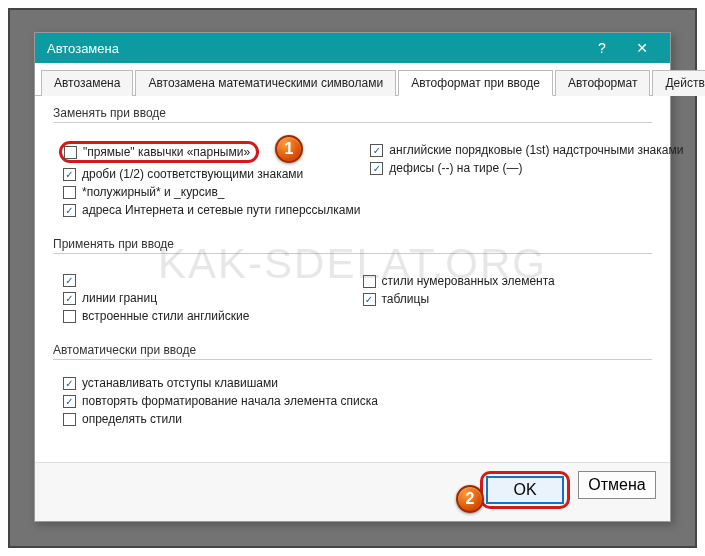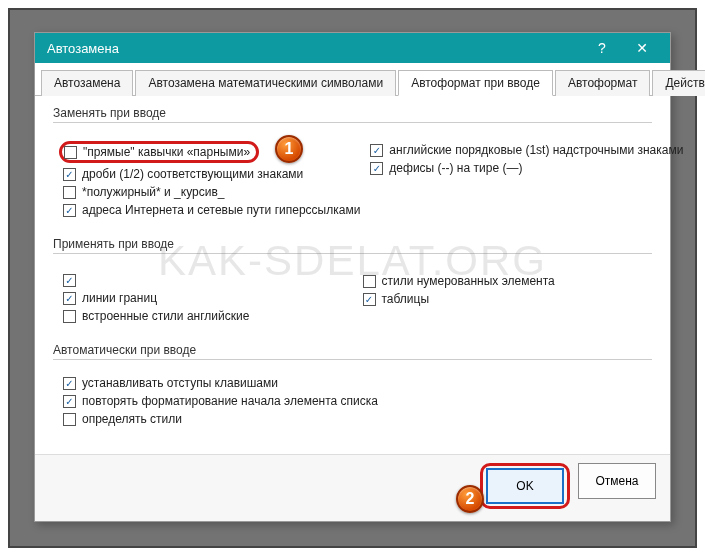--- a/index.html
+++ b/index.html
@@ -153,27 +153,27 @@
     display: flex;
     justify-content: flex-end;
     padding: 8px 14px 12px 0;
     gap: 8px;
     background: #f7f7f7;
     border-top: 1px solid #ddd;
     position: relative;
   }
   .btn {
     min-width: 78px;
-    height: 36px;
+    height: 28px;
     border: 1px solid #888;
     background: #fdfdfd;
     display: flex;
     align-items: center;
     justify-content: center;
-    font-size: 12px;
+    font-size: 16px;
     cursor: pointer;
   }
   .ok-wrapper {
     border: 3px solid #d21a1a;
     border-radius: 10px;
     padding: 2px 3px;
     display: inline-flex;
   }
   .ok-wrapper .btn {
     border: 2px solid #1a6fc7;

